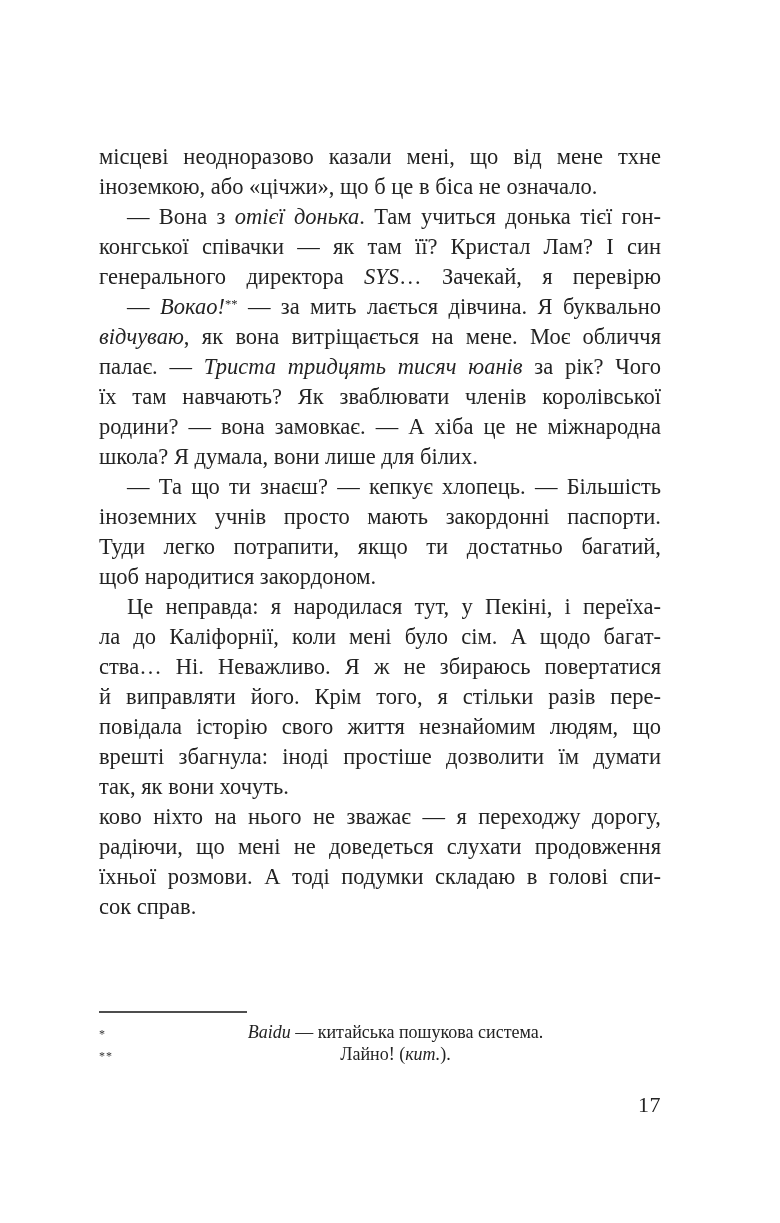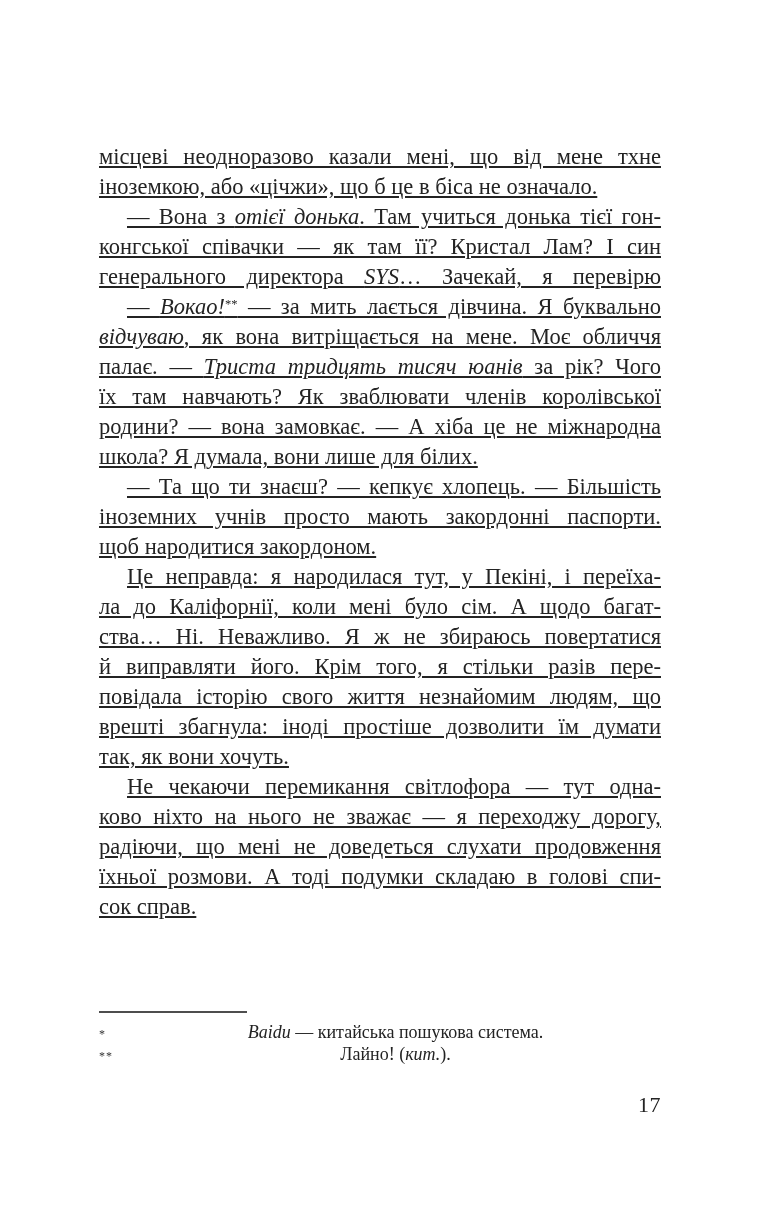--- a/index.html
+++ b/index.html
@@ -12,21 +12,20 @@
     color: #232323;
     overflow: hidden;
   }
   .body-text {
     position: absolute;
     left: 99px;
     top: 142px;
     width: 562px;
     font-size: 22.5px;
     line-height: 30px;
-    text-decoration: underline;
   }
   .line { height: 30px; white-space: nowrap; }
   .line.just { text-align: justify; text-align-last: justify; white-space: normal; }
   .line.ind { text-indent: 28px; }
   .it { font-style: italic; }
   sup {
     font-size: 0.56em;
     line-height: 0;
     position: relative;
     top: -0.45em;
@@ -81,29 +80,29 @@
       <div class="line just"><span>конгської співачки — як там її? Кристал Лам? І син</span></div>
       <div class="line just"><span>генерального директора </span><span class="it">SYS</span><span>… Зачекай, я перевірю</span></div>
       <div class="line just ind"><span>— </span><span class="it">Вокао!</span><sup>**</sup><span> — за мить лається дівчина. Я буквально</span></div>
       <div class="line just"><span class="it">відчуваю</span><span>, як вона витріщається на мене. Моє обличчя</span></div>
       <div class="line just"><span>палає. — </span><span class="it">Триста тридцять тисяч юанів</span><span> за рік? Чого</span></div>
       <div class="line just"><span>їх там навчають? Як зваблювати членів королівської</span></div>
       <div class="line just"><span>родини? — вона замовкає. — А хіба це не міжнародна</span></div>
       <div class="line"><span>школа? Я думала, вони лише для білих.</span></div>
       <div class="line just ind"><span>— Та що ти знаєш? — кепкує хлопець. — Більшість</span></div>
       <div class="line just"><span>іноземних учнів просто мають закордонні паспорти.</span></div>
+      <div class="line just"><span>Туди легко потрапити, якщо ти достатньо багатий,</span></div>
       <div class="line"><span>щоб народитися закордоном.</span></div>
       <div class="line just ind"><span>Це неправда: я народилася тут, у Пекіні, і переїха-</span></div>
       <div class="line just"><span>ла до Каліфорнії, коли мені було сім. А щодо багат-</span></div>
       <div class="line just"><span>ства… Ні. Неважливо. Я ж не збираюсь повертатися</span></div>
       <div class="line just"><span>й виправляти його. Крім того, я стільки разів пере-</span></div>
       <div class="line just"><span>повідала історію свого життя незнайомим людям, що</span></div>
       <div class="line just"><span>врешті збагнула: іноді простіше дозволити їм думати</span></div>
       <div class="line"><span>так, як вони хочуть.</span></div>
-      <div class="line just ind"><span>Не чекаючи перемикання світлофора — тут одна-</span></div>
       <div class="line just"><span>ково ніхто на нього не зважає — я переходжу дорогу,</span></div>
       <div class="line just"><span>радіючи, що мені не доведеться слухати продовження</span></div>
       <div class="line just"><span>їхньої розмови. А тоді подумки складаю в голові спи-</span></div>
       <div class="line"><span>сок справ.</span></div>
     </div>
 
   <div class="footnotes">
     <div class="fn-divider"></div>
     <div class="fn-list">
         <div class="fn-row">

